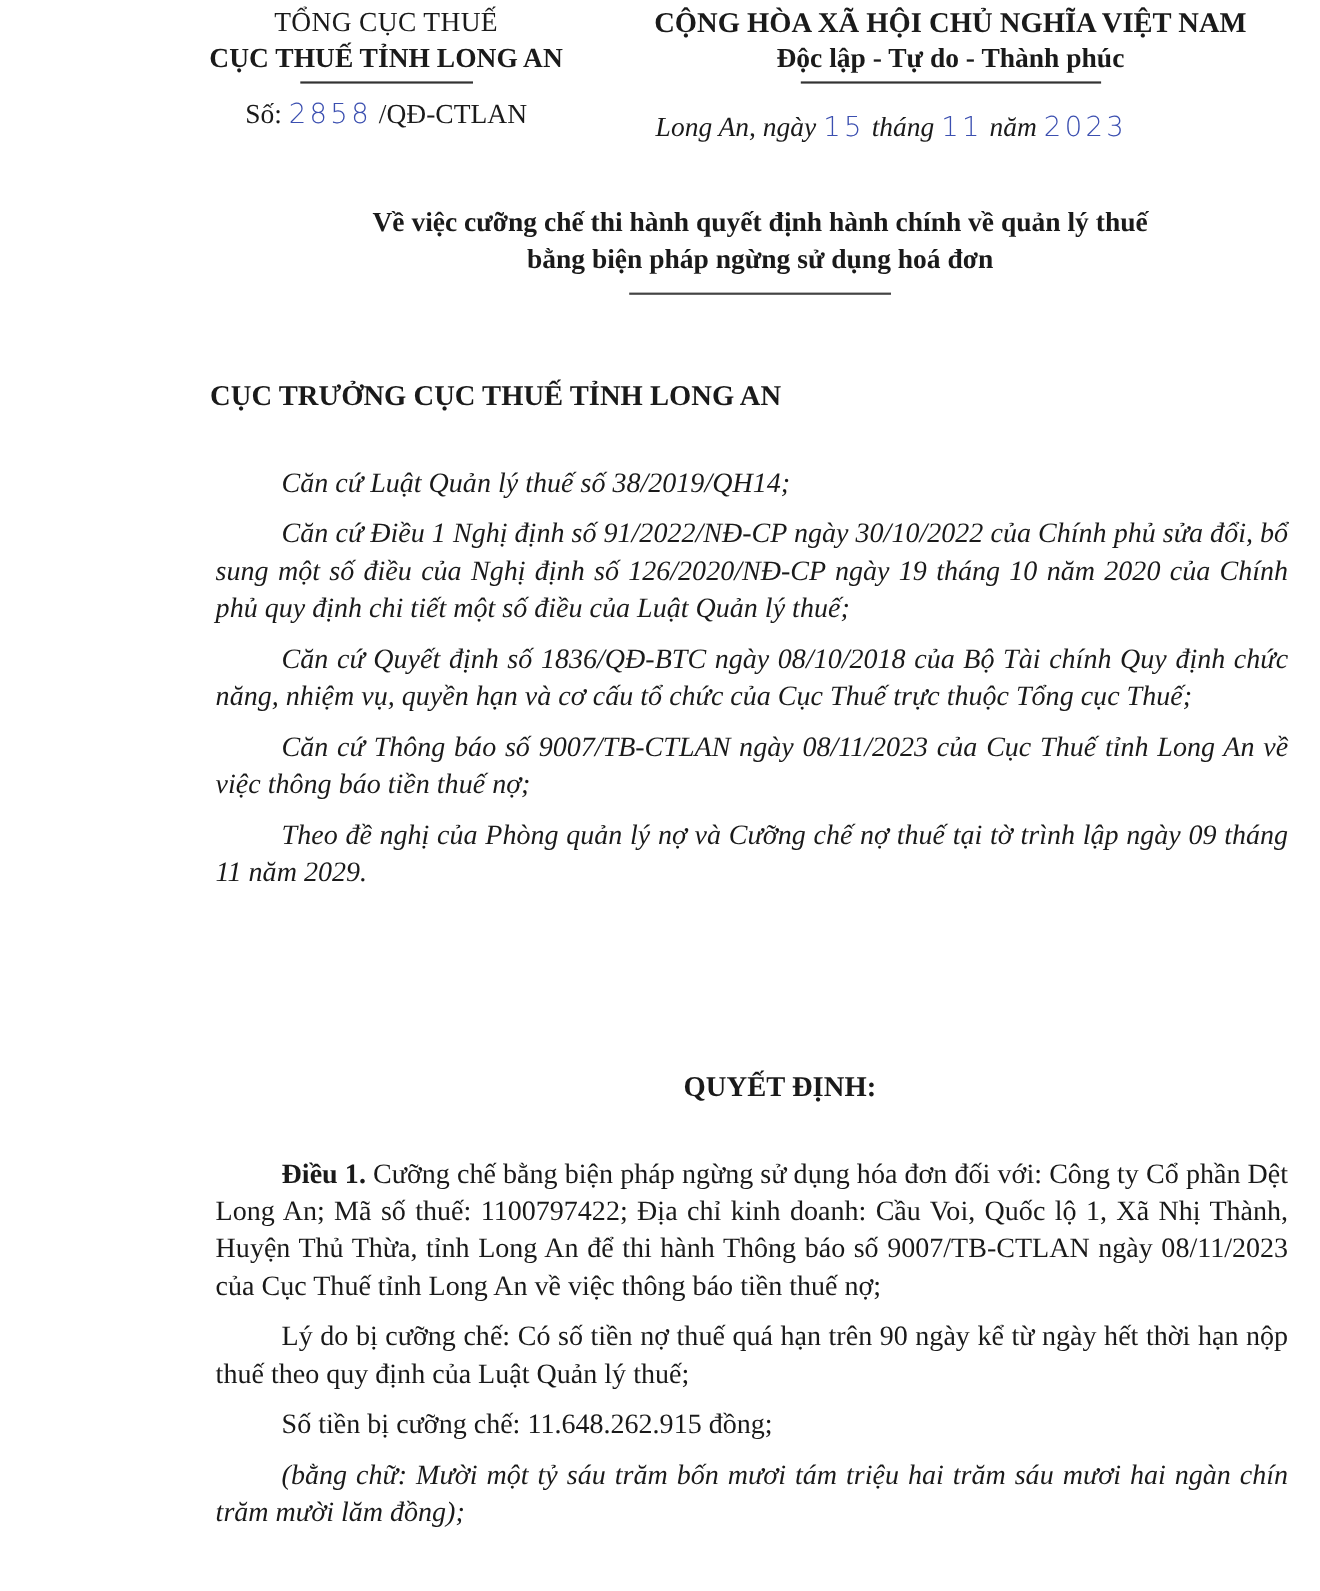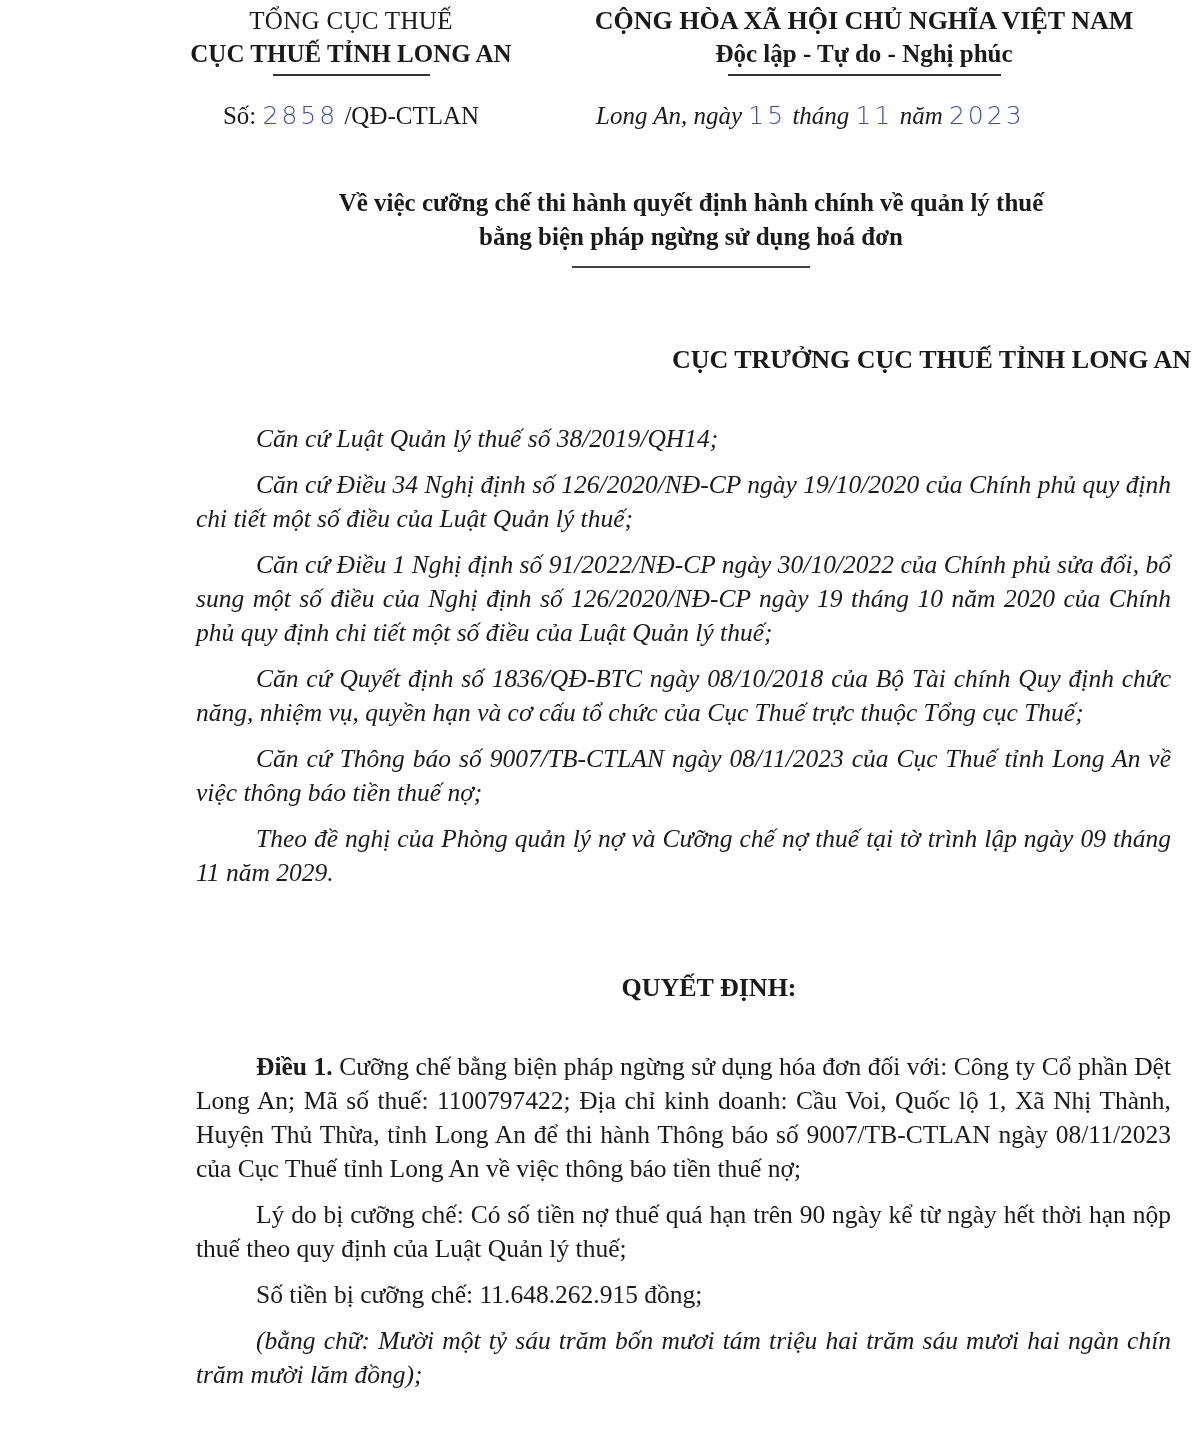--- a/index.html
+++ b/index.html
@@ -60,21 +60,21 @@
       font-weight: bold;
     }
     .hdr-line-right {
       width: 273px;
       height: 2px;
       background: #333;
       margin: 4px auto 0 auto;
     }
     .doc-number {
       position: absolute;
-      left: 110px; top: 96px;
+      left: 110px; top: 84px;
       width: 400px;
       text-align: center;
       font-size: 25px;
       line-height: 40px;
     }
     .doc-date {
       position: absolute;
       left: 555px; top: 96px;
       width: 620px;
       text-align: left;
@@ -110,21 +110,21 @@
     .title-line {
       width: 238px;
       height: 2px;
       background: #444;
       margin: 12px auto 0 auto;
     }
     .authority {
       position: absolute;
       left: 150px; top: 340px;
       width: 1000px;
-      text-align: right;
+      text-align: left;
       font-size: 26px;
       line-height: 40px;
       font-weight: bold;
     }
     
     .body {
       position: absolute;
       left: 155px;
       width: 975px;
       font-size: 25.5px;
@@ -154,21 +154,21 @@
 <div class="page">
 
   <div class="hdr-left">
     <div class="agency-parent">TỔNG CỤC THUẾ</div>
     <div class="agency-name">CỤC THUẾ TỈNH LONG AN</div>
     <div class="hdr-line-left"></div>
   </div>
 
   <div class="hdr-right">
     <div class="country">CỘNG HÒA XÃ HỘI CHỦ NGHĨA VIỆT NAM</div>
-    <div class="motto">Độc lập - Tự do - Nghị phúc</div>
+    <div class="motto">Độc lập - Tự do - Thành phúc</div>
     <div class="hdr-line-right"></div>
   </div>
 
   <div class="doc-number">
     <span>Số:</span>
     <span class="hand">2858</span>
     <span>/QĐ-CTLAN</span>
   </div>
 
   <div class="doc-date">
@@ -183,21 +183,20 @@
   <div class="title-block">
     <div class="title-sub">Về việc cưỡng chế thi hành quyết định hành chính về quản lý thuế</div>
     <div class="title-sub">bằng biện pháp ngừng sử dụng hoá đơn</div>
     <div class="title-line"></div>
   </div>
 
   <div class="authority">CỤC TRƯỞNG CỤC THUẾ TỈNH LONG AN</div>
 
   <div class="body" style="top: 422px;">
     <p class="para italic" style="margin-bottom: 12px;">Căn cứ Luật Quản lý thuế số 38/2019/QH14;</p>
-    <p class="para italic" style="margin-bottom: 12px;">Căn cứ Điều 34 Nghị định số 126/2020/NĐ-CP ngày 19/10/2020 của Chính phủ quy định chi tiết một số điều của Luật Quản lý thuế;</p>
     <p class="para italic" style="margin-bottom: 12px;">Căn cứ Điều 1 Nghị định số 91/2022/NĐ-CP ngày 30/10/2022 của Chính phủ sửa đổi, bổ sung một số điều của Nghị định số 126/2020/NĐ-CP ngày 19 tháng 10 năm 2020 của Chính phủ quy định chi tiết một số điều của Luật Quản lý thuế;</p>
     <p class="para italic" style="margin-bottom: 12px;">Căn cứ Quyết định số 1836/QĐ-BTC ngày 08/10/2018 của Bộ Tài chính Quy định chức năng, nhiệm vụ, quyền hạn và cơ cấu tổ chức của Cục Thuế trực thuộc Tổng cục Thuế;</p>
     <p class="para italic" style="margin-bottom: 12px;">Căn cứ Thông báo số 9007/TB-CTLAN ngày 08/11/2023 của Cục Thuế tỉnh Long An về việc thông báo tiền thuế nợ;</p>
     <p class="para italic">Theo đề nghị của Phòng quản lý nợ và Cưỡng chế nợ thuế tại tờ trình lập ngày 09 tháng 11 năm 2029.</p>
   </div>
 
   <div class="decision-heading">QUYẾT ĐỊNH:</div>
 
   <div class="body" style="top: 1050px;">
     <p class="para" style="margin-bottom: 12px;"><span class="article-label">Điều 1.</span><span> Cưỡng chế bằng biện pháp ngừng sử dụng hóa đơn đối với: Công ty Cổ phần Dệt Long An; Mã số thuế: 1100797422; Địa chỉ kinh doanh: Cầu Voi, Quốc lộ 1, Xã Nhị Thành, Huyện Thủ Thừa, tỉnh Long An để thi hành Thông báo số 9007/TB-CTLAN ngày 08/11/2023 của Cục Thuế tỉnh Long An về việc thông báo tiền thuế nợ;</span></p>

